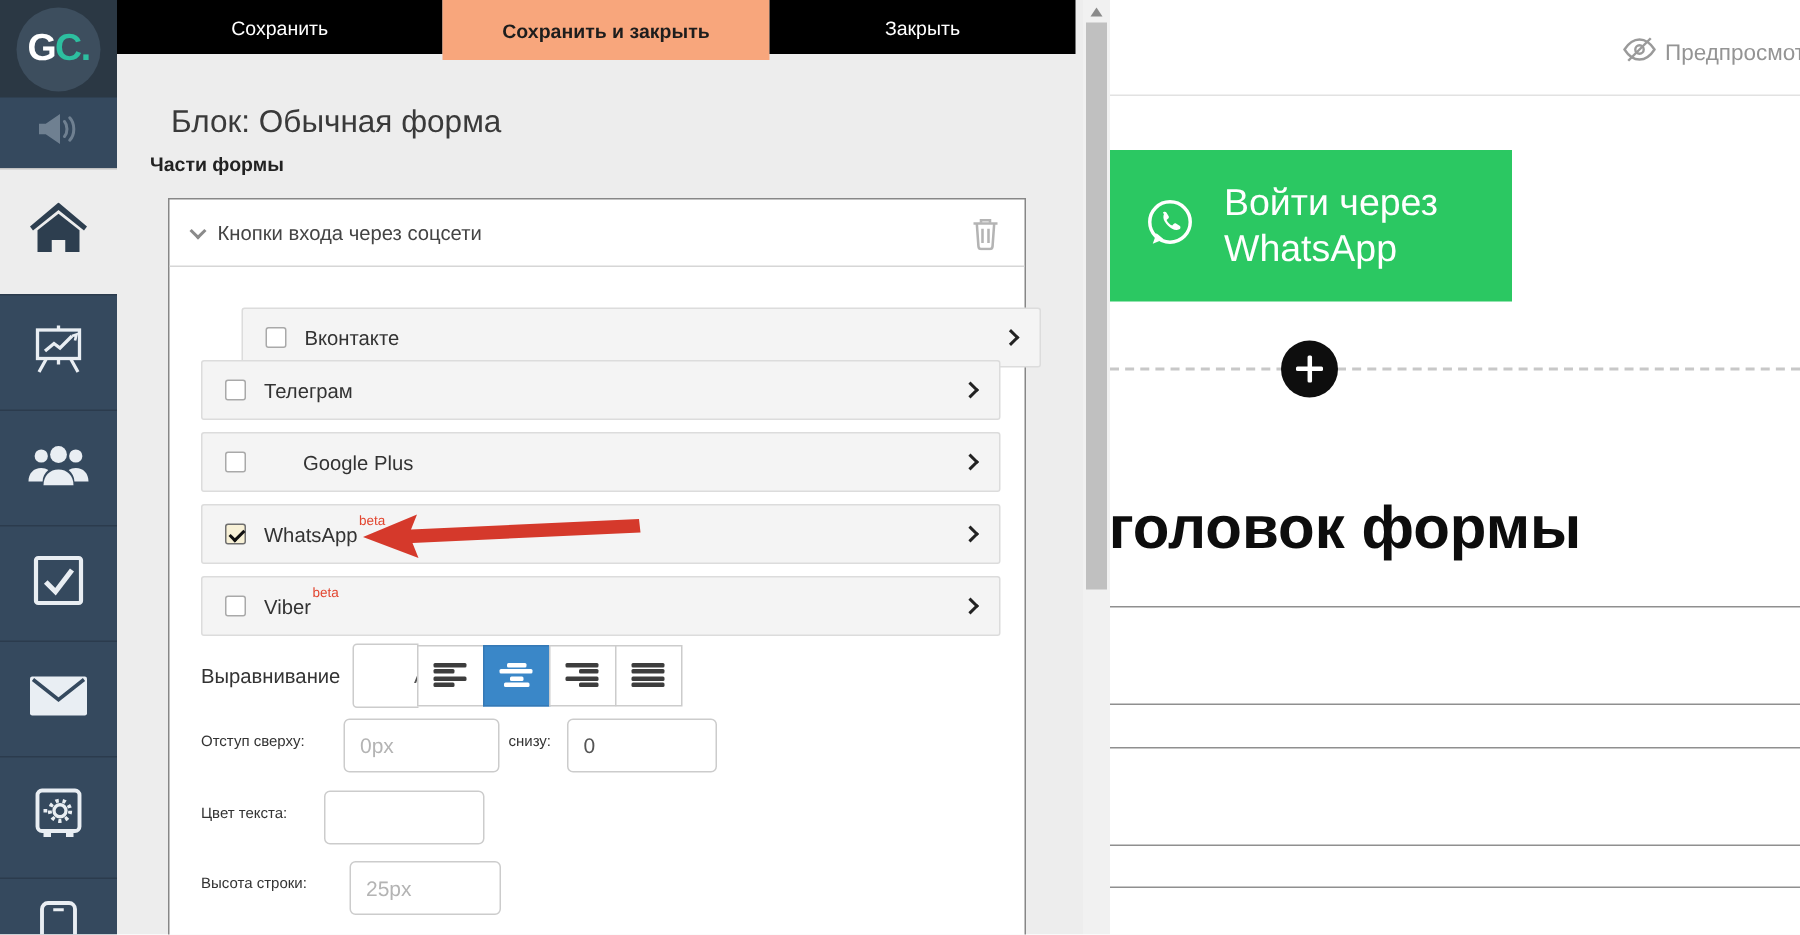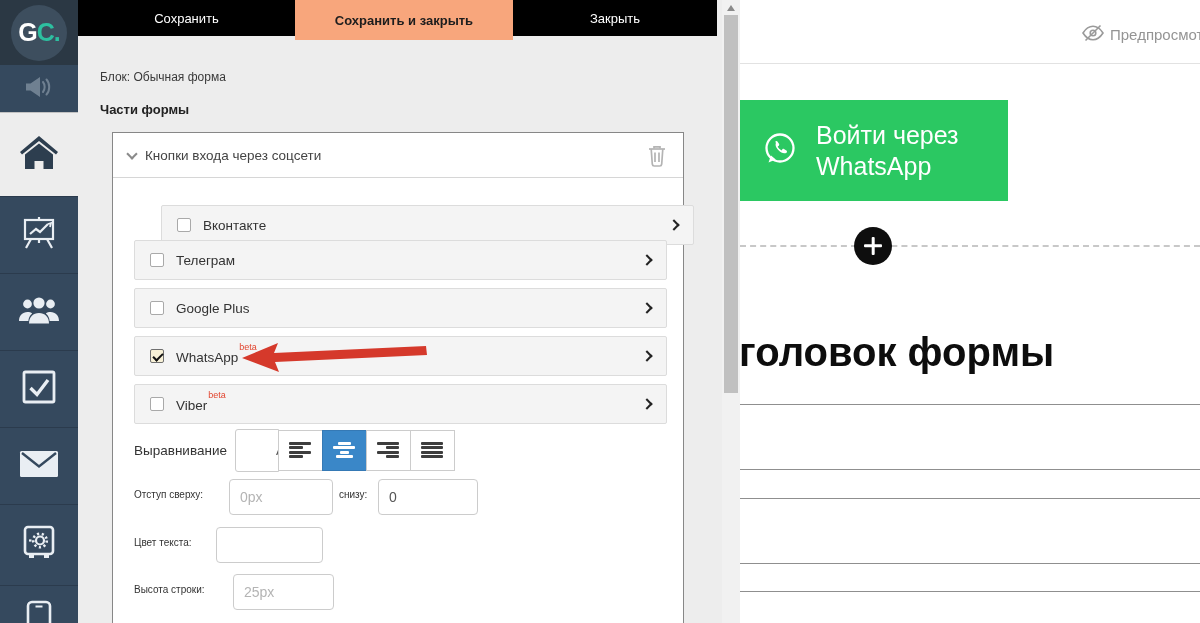--- a/index.html
+++ b/index.html
@@ -15,21 +15,21 @@
   .nav-item { display:flex; align-items:center; justify-content:center; border-top:1px solid rgba(0,0,0,0.18); overflow:hidden; }
   .nav-item.muted svg { opacity:.4; }
   .nav-item.active { background:#ededed; }
 
   
   .main { position:absolute; left:78px; top:0; width:644px; height:623px; background:#ededed; }
   .tb-btn { position:absolute; top:0; border:none; color:#fff; background:#000; font-size:13px; font-family:inherit; text-align:center; cursor:pointer; }
   .tb-save { left:0; width:217px; height:36px; }
   .tb-saveclose { left:217px; width:218px; height:40px; background:#f8a67c; color:#1d1d1d;font-weight:bold; }
   .tb-close { left:435px; width:204px; height:36px; }
-  .block-title { position:absolute; left:22px; top:70px; font-size:12px; color:#3a3a3a; }
+  .block-title { position:absolute; left:36px; top:70px; font-size:21px; color:#3a3a3a; }
   .parts-label { position:absolute; left:22px; top:102px; font-size:13px; font-weight:bold; color:#222; }
 
   .panel { position:absolute; left:34px; top:132px; width:572px; height:495px; background:#fff; border:1px solid #878787; }
   .panel-header { position:relative; height:45px; border-bottom:1px solid #d6d6d6; }
   .chev-down { position:absolute; left:15px; top:17px; width:8px; height:8px; border-left:2px solid #8a8a8a; border-bottom:2px solid #8a8a8a; transform:rotate(-45deg); }
   .panel-header .ph-title { position:absolute; left:32px; top:0; line-height:45px; font-size:13.5px; color:#444; }
   .trash { position:absolute; right:16px; top:11px; }
 
   .soc-row { position:absolute; left:21px; width:533px; height:40px; background:#f4f4f4; border:1px solid #dcdcdc; border-radius:2px; display:flex; align-items:center; padding:0 15px; cursor:pointer; }
   .cb { width:14px; height:14px; background:#fff; border:1px solid #a9a9a9; border-radius:2px; flex:0 0 auto; position:relative; }
@@ -192,21 +192,21 @@
       <div class="soc-row" style="top:72px;margin-left:27px;">
         <span class="cb"></span>
         <span class="soc-label">Вконтакте</span>
         <span class="chev-right"></span>
       </div>
       <div class="soc-row" style="top:107px;">
         <span class="cb"></span>
         <span class="soc-label">Телеграм</span>
         <span class="chev-right"></span>
       </div>
-      <div class="soc-row" style="top:155px;">
+      <div class="soc-row" style="top:155px;gap:26px;">
         <span class="cb"></span>
         <span class="soc-label">Google Plus</span>
         <span class="chev-right"></span>
       </div>
       <div class="soc-row" style="top:203px;">
         <span class="cb checked"></span>
         <span class="soc-label"><span>WhatsApp</span><sup class="beta">beta</sup></span>
         <span class="chev-right"></span>
       </div>
       <div class="soc-row" style="top:251px;">

